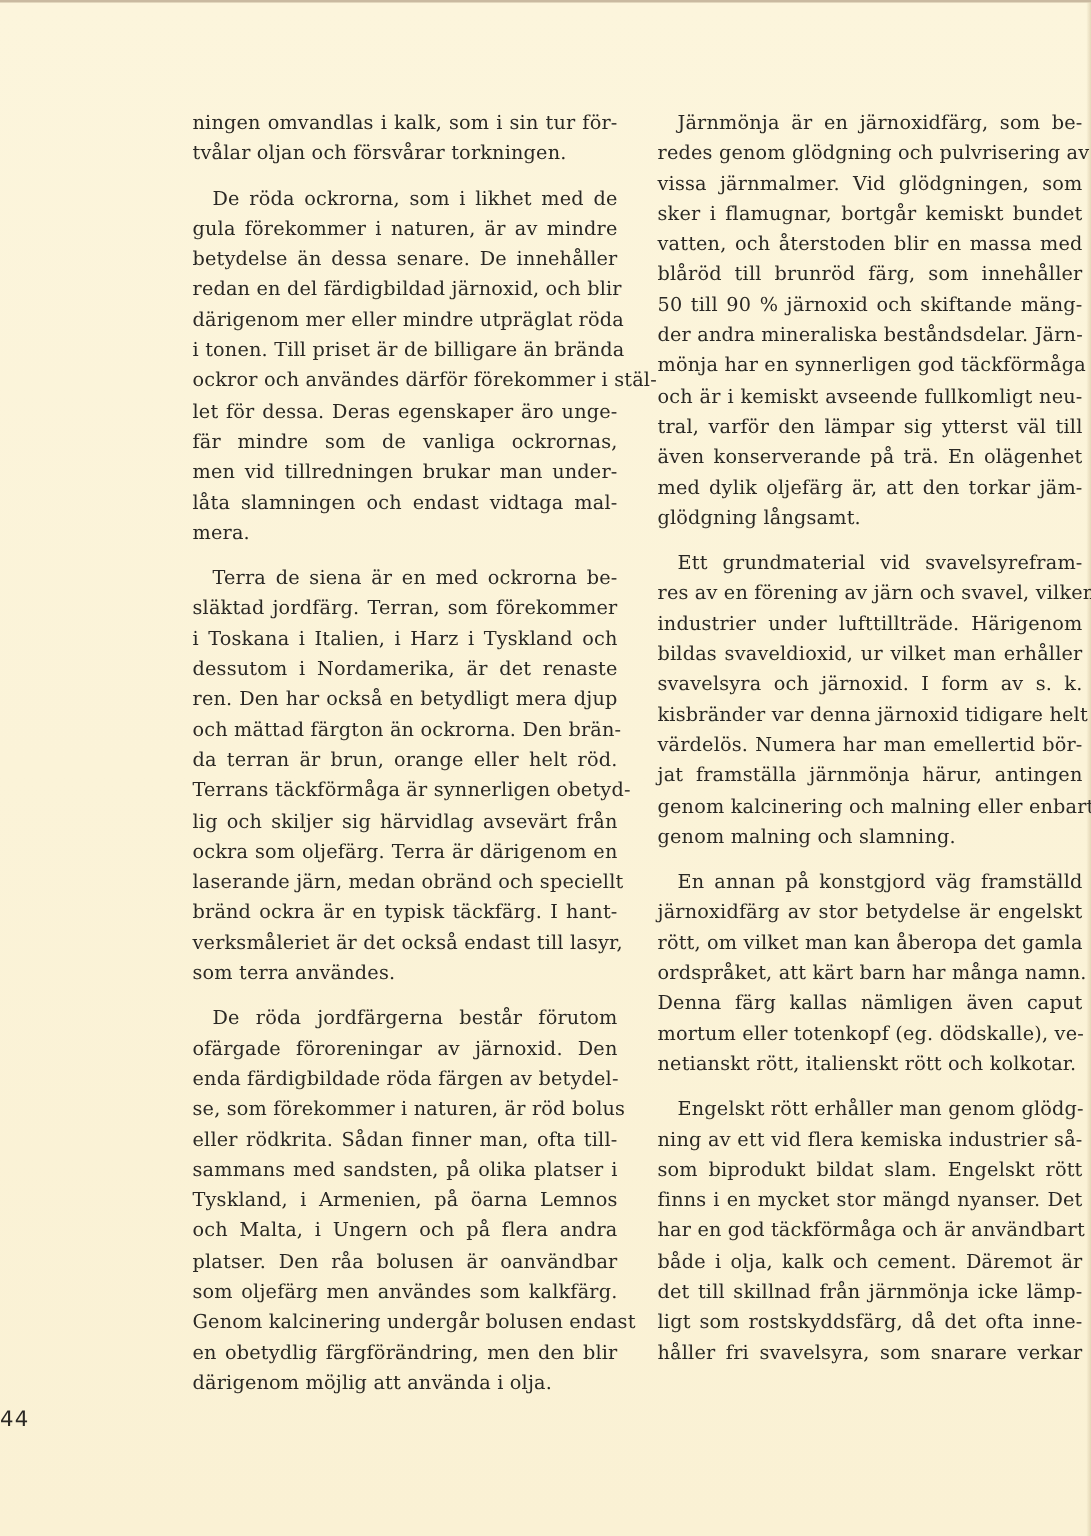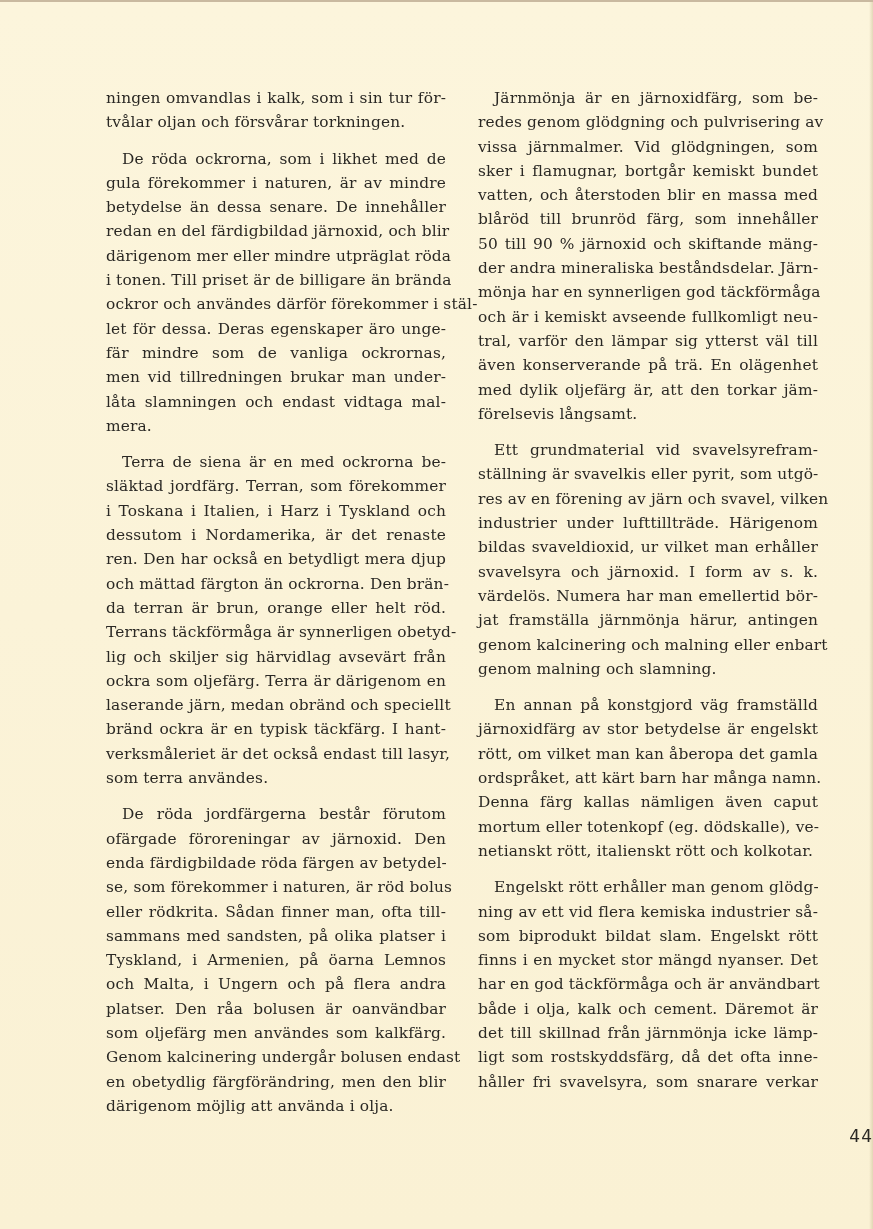--- a/index.html
+++ b/index.html
@@ -31,20 +31,21 @@
       height: 1229px;
       background: linear-gradient(90deg, rgba(230,215,180,0) 0%, rgba(210,195,160,0.6) 100%);
     }
     .column {
       position: absolute;
       top: 84px;
       width: 340px;
       font-size: 15.4px;
       line-height: 24.3px;
       letter-spacing: 0.15px;
+      margin-left: 48px;
     }
     .col-left { left: 106px; }
     .col-right { left: 478px; }
     .para {
       margin: 0 0 12px 0;
     }
     .line {
       display: block;
       white-space: nowrap;
       text-align-last: justify;
@@ -54,21 +55,21 @@
       text-align-last: left;
     }
     .line.indent {
       padding-left: 16px;
     }
     .page-number {
       position: absolute;
       left: 0;
       width: 873px;
       top: 1124px;
-      text-align: right;
+      text-align: left;
       font-size: 17px;
       font-family: "DejaVu Sans", "Liberation Sans", sans-serif;
       color: #2a2824;
       letter-spacing: 1px;
     }
   </style>
 </head>
 <body>
 
 <div class="page">
@@ -133,29 +134,29 @@
         <span class="line">sker i flamugnar, bortgår kemiskt bundet</span>
         <span class="line">vatten, och återstoden blir en massa med</span>
         <span class="line">blåröd till brunröd färg, som innehåller</span>
         <span class="line">50 till 90 % järnoxid och skiftande mäng-</span>
         <span class="line">der andra mineraliska beståndsdelar. Järn-</span>
         <span class="line">mönja har en synnerligen god täckförmåga</span>
         <span class="line">och är i kemiskt avseende fullkomligt neu-</span>
         <span class="line">tral, varför den lämpar sig ytterst väl till</span>
         <span class="line">även konserverande på trä.  En olägenhet</span>
         <span class="line">med dylik oljefärg är, att den torkar jäm-</span>
-        <span class="line last">förelsevis långsamt.</span>
+        <span class="line last">glödgning långsamt.</span>
       </p>
       <p class="para">
         <span class="line indent">Ett grundmaterial vid svavelsyrefram-</span>
-        <span class="line">ställning är svavelkis eller pyrit, som utgö-</span>
         <span class="line">res av en förening av järn och svavel, vilken</span>
         <span class="line">industrier under lufttillträde.  Härigenom</span>
         <span class="line">bildas svaveldioxid, ur vilket man erhåller</span>
         <span class="line">svavelsyra och järnoxid.  I form av s. k.</span>
+        <span class="line">kisbränder var denna järnoxid tidigare helt</span>
         <span class="line">värdelös.  Numera har man emellertid bör-</span>
         <span class="line">jat framställa järnmönja härur, antingen</span>
         <span class="line">genom kalcinering och malning eller enbart</span>
         <span class="line last">genom malning och slamning.</span>
       </p>
       <p class="para">
         <span class="line indent">En annan på konstgjord väg framställd</span>
         <span class="line">järnoxidfärg av stor betydelse är engelskt</span>
         <span class="line">rött, om vilket man kan åberopa det gamla</span>
         <span class="line">ordspråket, att kärt barn har många namn.</span>

